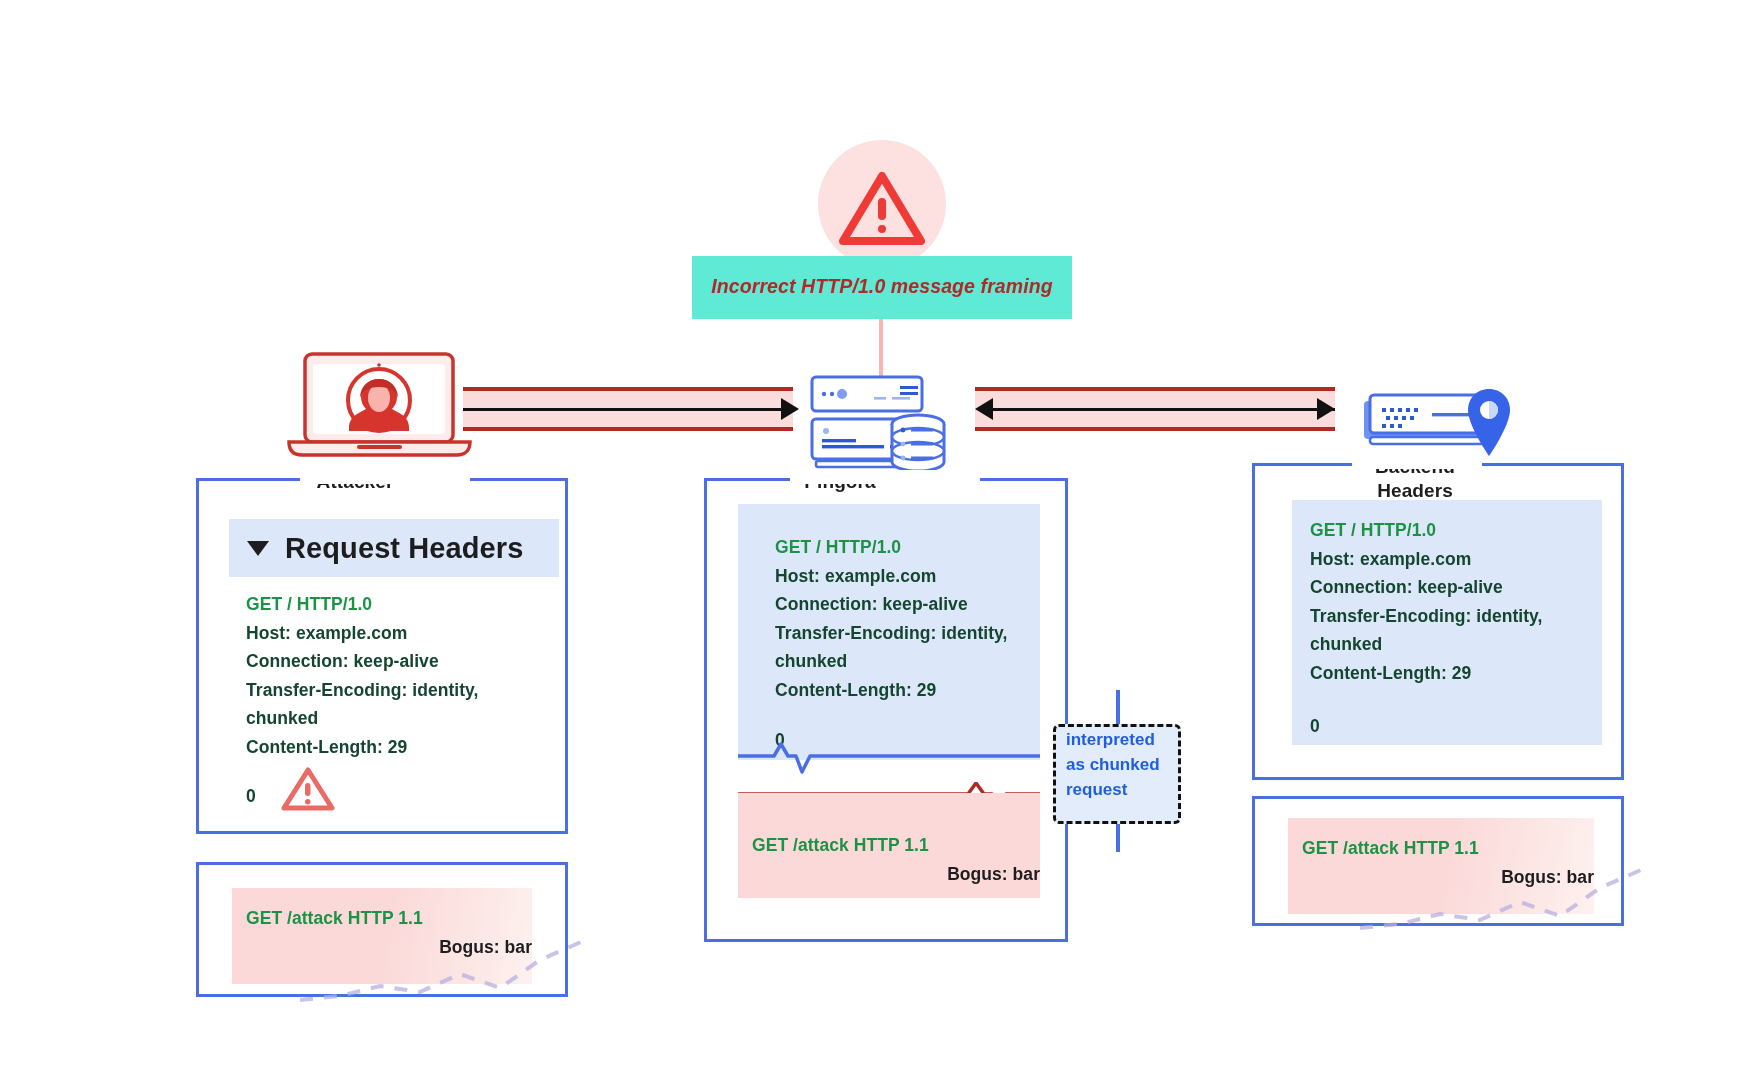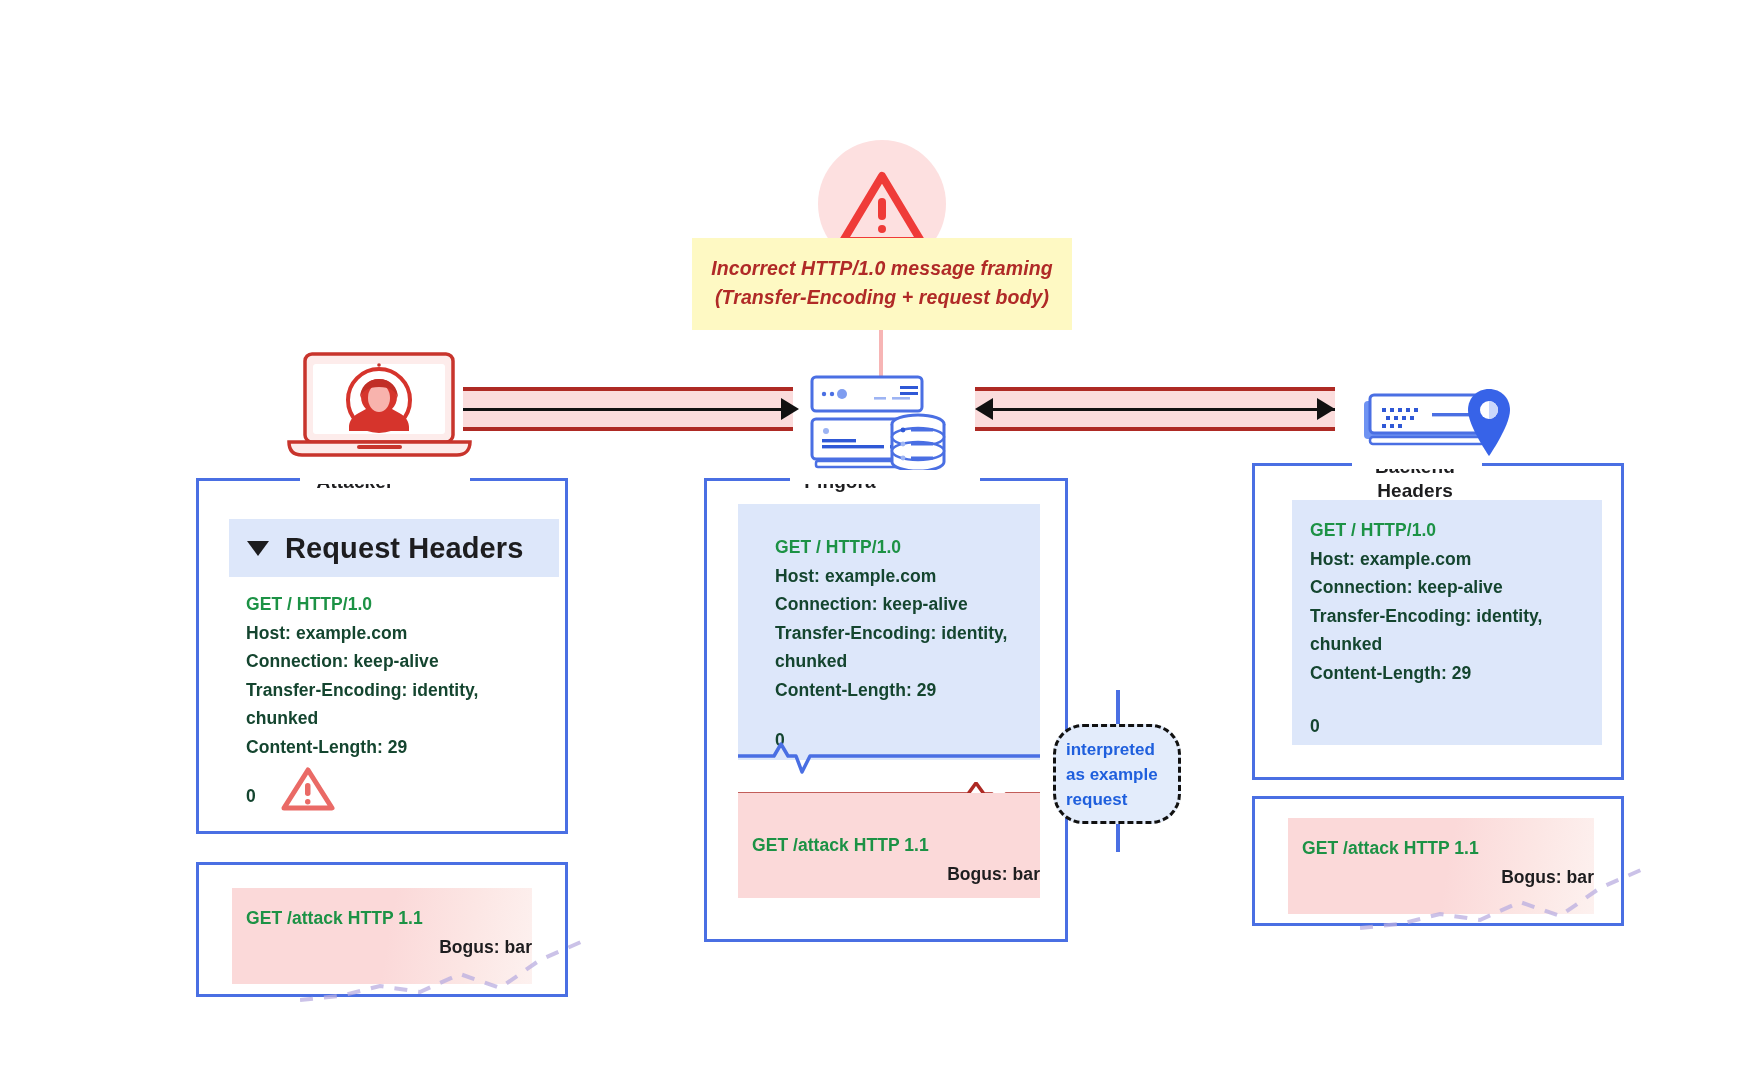--- a/index.html
+++ b/index.html
@@ -10,22 +10,22 @@
   }
   .abs{position:absolute;}
 
   
   #warn-circle{
     left:818px;top:140px;width:128px;height:128px;border-radius:50%;
     background:#fde0e0;
   }
   #warn-tri-svg{left:838px;top:170px;width:88px;height:76px;}
   #warn-banner{
-    left:692px;top:238px;width:380px;box-sizing:border-box;
-    background:#fef9c3;padding:16px 14px 18px 14px;text-align:center;
+    left:692px;top:256px;width:380px;box-sizing:border-box;
+    background:#5eead4;padding:16px 14px 18px 14px;text-align:center;
   }
   #warn-banner .ln{
     color:#b02a27;font-style:italic;font-weight:bold;font-size:19.5px;
     line-height:29px;letter-spacing:.1px;white-space:nowrap;
   }
   #warn-stem{left:879px;top:301px;width:4px;height:78px;background:#f7b5b5;}
 
   
   #attacker-icon{left:287px;top:352px;width:185px;height:110px;}
   #pingora-icon{left:808px;top:371px;width:140px;height:105px;}
@@ -69,43 +69,42 @@
     box-sizing:border-box;
   }
   .attackblock.solid{background:#fbd9d9;}
 
   
   .torn{pointer-events:none;}
 
   
   #callout{
     left:1053px;top:724px;width:128px;height:100px;
-    background:#e3ecfb;border:3.5px dashed #111111;border-radius:30px;
-    box-sizing:border-box;display:flex;align-items:center;justify-content:center;
+    background:#e3ecfb;border:3.5px dashed #111111;border-radius:6px;
+    box-sizing:border-box;display:flex;justify-content:center;
   }
   #callout-text{
     color:#1f5fdd;font-size:17px;font-weight:bold;line-height:25px;
     padding-left:10px;width:100%;
   }
   #callout-stem-top{left:1116px;top:690px;width:4px;height:38px;background:#4a6fe3;}
   #callout-stem-bot{left:1116px;top:818px;width:4px;height:34px;background:#4a6fe3;}
 </style>
 </head>
 <body>
 
 <div class="abs" id="warn-circle"></div>
 <svg class="abs" id="warn-tri-svg" viewBox="0 0 88 76">
   <path d="M44 6 L83 71 L5 71 Z" fill="none" stroke="#ef3b38" stroke-width="8" stroke-linejoin="round"></path>
   <rect x="40" y="28" width="8" height="22" rx="4" fill="#ef3b38"></rect>
   <rect x="40" y="55" width="8" height="8" rx="4" fill="#ef3b38"></rect>
 </svg>
 <div class="abs" id="warn-stem"></div>
 <div class="abs" id="warn-banner">
   <div class="ln">Incorrect HTTP/1.0 message framing</div>
-  <div class="ln">(Transfer-Encoding + request body)</div>
 </div>
 
 <svg class="abs" id="attacker-icon" viewBox="0 0 185 110">
   <rect x="18" y="2" width="148" height="88" rx="7" fill="#fdeceb" stroke="#c8342c" stroke-width="3.5"></rect>
   <rect x="26" y="12" width="132" height="70" rx="3" fill="#ffffff"></rect>
   <circle cx="92" cy="13" r="1.8" fill="#c8342c"></circle>
   <circle cx="92" cy="48" r="31" fill="none" stroke="#d6342c" stroke-width="4"></circle>
   <path d="M92 27c-11 0-18 8-18 18 0 5 2 9 5 12l-9 5c-5 3-8 8-8 13v4h60v-4c0-5-3-10-8-13l-9-5c3-3 5-7 5-12 0-10-7-18-18-18z" fill="#d6342c"></path>
   <ellipse cx="92" cy="46" rx="11" ry="14" fill="#f8b3ad"></ellipse>
   <path d="M92 27c-12 0-19 9-19 19 2-7 8-11 19-11s17 4 19 11c0-10-7-19-19-19z" fill="#c12e26"></path>
@@ -236,21 +235,21 @@
 <div class="abs attackblock solid" style="left:738px;top:793px;width:302px;height:105px;">
   <div class="code c-green" style="margin:38px 0 0 14px;">GET /attack HTTP 1.1</div>
   <div class="code c-black" style="margin:0 0 0 14px;">Bogus: bar</div>
 </div>
 
 <div class="abs" id="callout-stem-top"></div>
 <div class="abs" id="callout-stem-bot"></div>
 <div class="abs" id="callout">
   <div id="callout-text">
     <div>interpreted</div>
-    <div>as example</div>
+    <div>as chunked</div>
     <div>request</div>
   </div>
 </div>
 
 <div class="abs node-label" style="left:1300px;top:455px;width:230px;">
   <div>Backend</div>
   <div>Headers</div>
 </div>
 <div class="abs bracket" style="left:1252px;top:463px;width:372px;height:317px;"></div>
 <div class="abs bracket-top-gap" style="left:1352px;top:455px;width:130px;height:14px;"></div>

